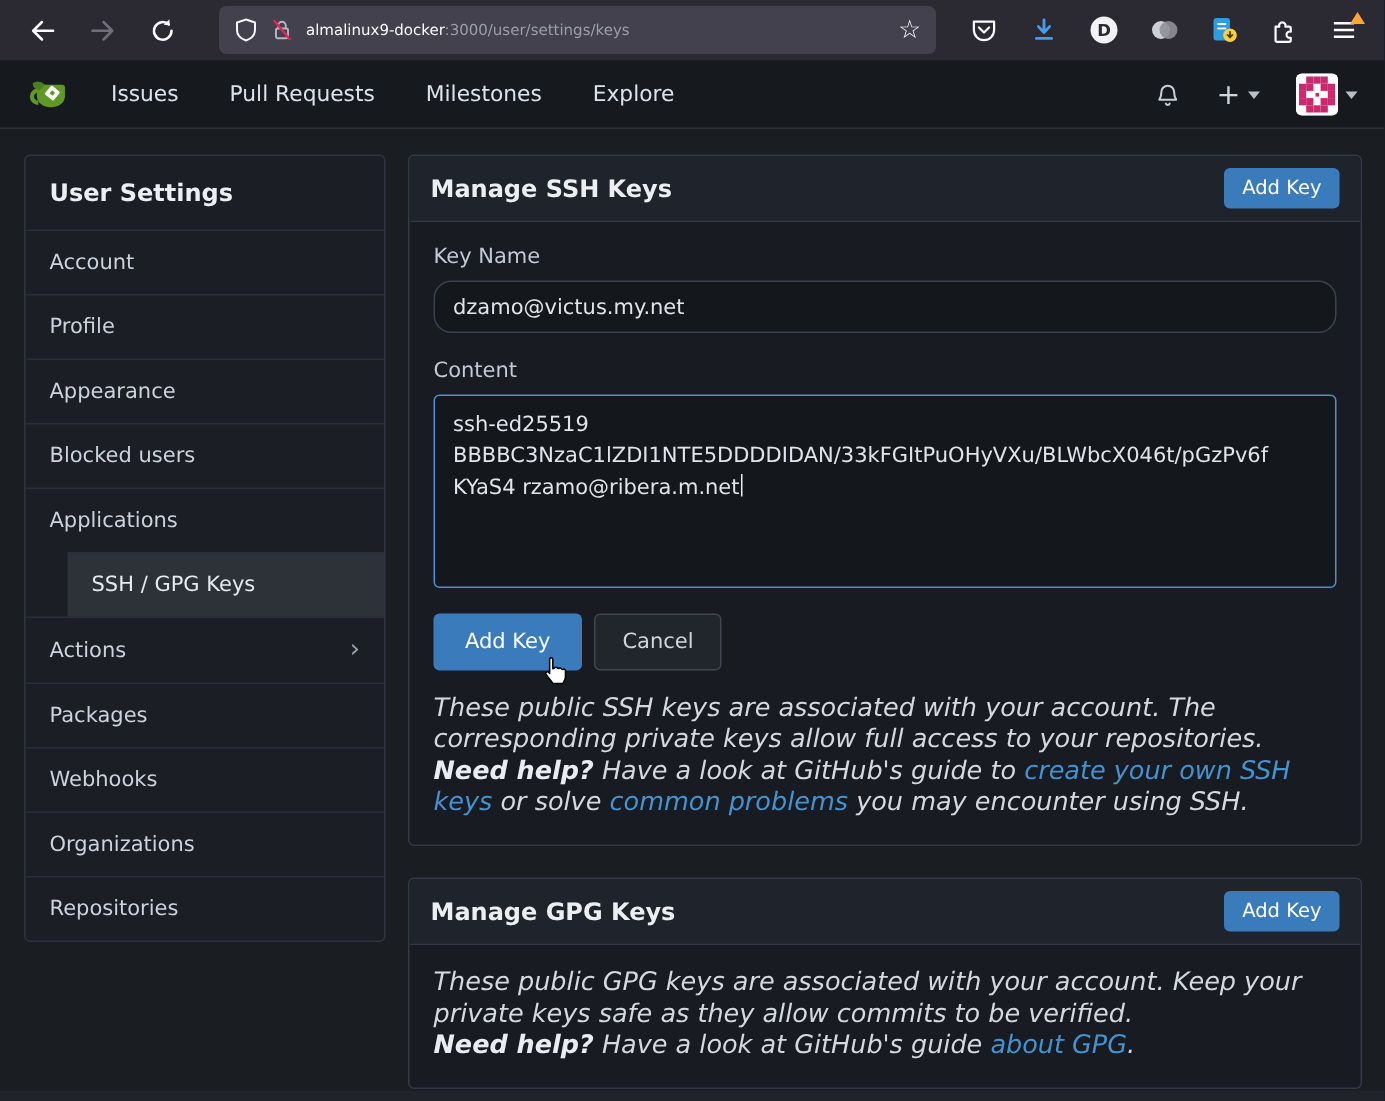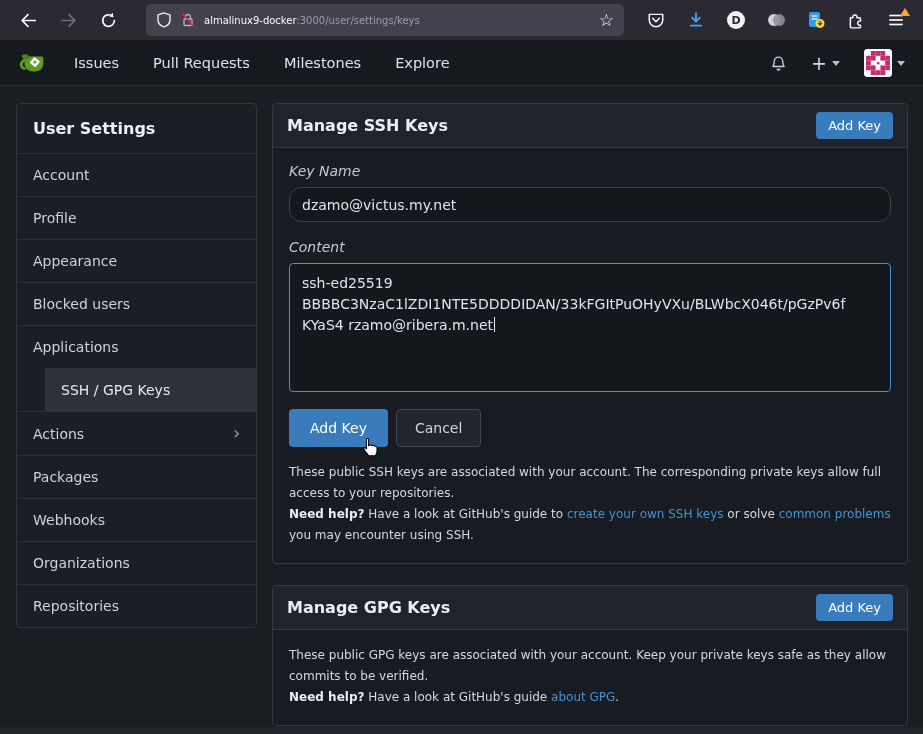--- a/index.html
+++ b/index.html
@@ -39,31 +39,31 @@
   .sb-chev { color:#9aa3ab; font-size:17px; line-height:1; }
 
   
   .main-col { flex:1; display:flex; flex-direction:column; gap:21px;align-items:flex-end; }
   .panel { background:#181b21; border:1px solid #333a45; border-radius:4px; }
   .panel-header { display:flex; align-items:center; justify-content:space-between; padding:8px 14px; background:#1f242c; border-bottom:1px solid #333a45; border-radius:4px 4px 0 0; min-height:41px; }
   .panel-title { font-size:16px; font-weight:600; color:#eceff2; }
   .btn-blue-sm { background:#3a7cbb; color:#fff; font-size:13px; padding:6px 12px; border:none; border-radius:4px; cursor:pointer; font-family:inherit; }
   .panel-body { padding:15px 16px 17px 16px; }
 
-  .field-label { font-size:14px; color:#c3cad1; margin-bottom:8px;font-style:italic; }
+  .field-label { font-size:14px; color:#c3cad1; margin-bottom:8px; }
   .text-input { width:100%; height:35px; background:#14171c; border:1px solid #3a424e; border-radius:12px; color:#dfe5ea; font-size:14px; padding:0 12px; font-family:inherit; }
   .content-label { margin-top:17px; }
   .textarea-box { width:100%; height:129px; background:#14171c; border:1px solid #4b8fd6; border-radius:4px; color:#dfe5ea; font-size:14px; line-height:21px; padding:9px 40px 9px 12px; overflow-wrap:anywhere; cursor:text; }
   .text-caret { display:inline-block; width:1px; height:15px; background:#e8eef4; vertical-align:-2px; margin-left:1px; }
 
   .btn-row { display:flex; gap:8px; margin-top:17px; }
   .btn-primary { background:#3a7cbb; color:#fff; font-size:14px; font-weight:500; padding:10px 21px; border:none; border-radius:4px; cursor:pointer; font-family:inherit; }
   .btn-default { background:#21262c; color:#d0d6dc; font-size:14px; font-weight:500; padding:10px 18px; border:1px solid #3f4652; border-radius:4px; cursor:pointer; font-family:inherit; }
 
-  .help { margin-top:15px; font-size:12px; line-height:21px; color:#d3d9df; }
+  .help { margin-top:15px; font-size:17px; line-height:21px; color:#d3d9df;font-style:italic; }
   .help b { color:#e9edf1; }
   .help a { color:#4493d0; text-decoration:none; cursor:pointer; }
 
   
   .footer-strip { position:absolute; left:0; right:0; bottom:0; height:7px; background:#20242a; }
 
   
   .mouse-cursor { position:absolute; left:358px; top:436px; width:22px; height:24px; pointer-events:none; z-index:50; }
 </style>
 </head>

